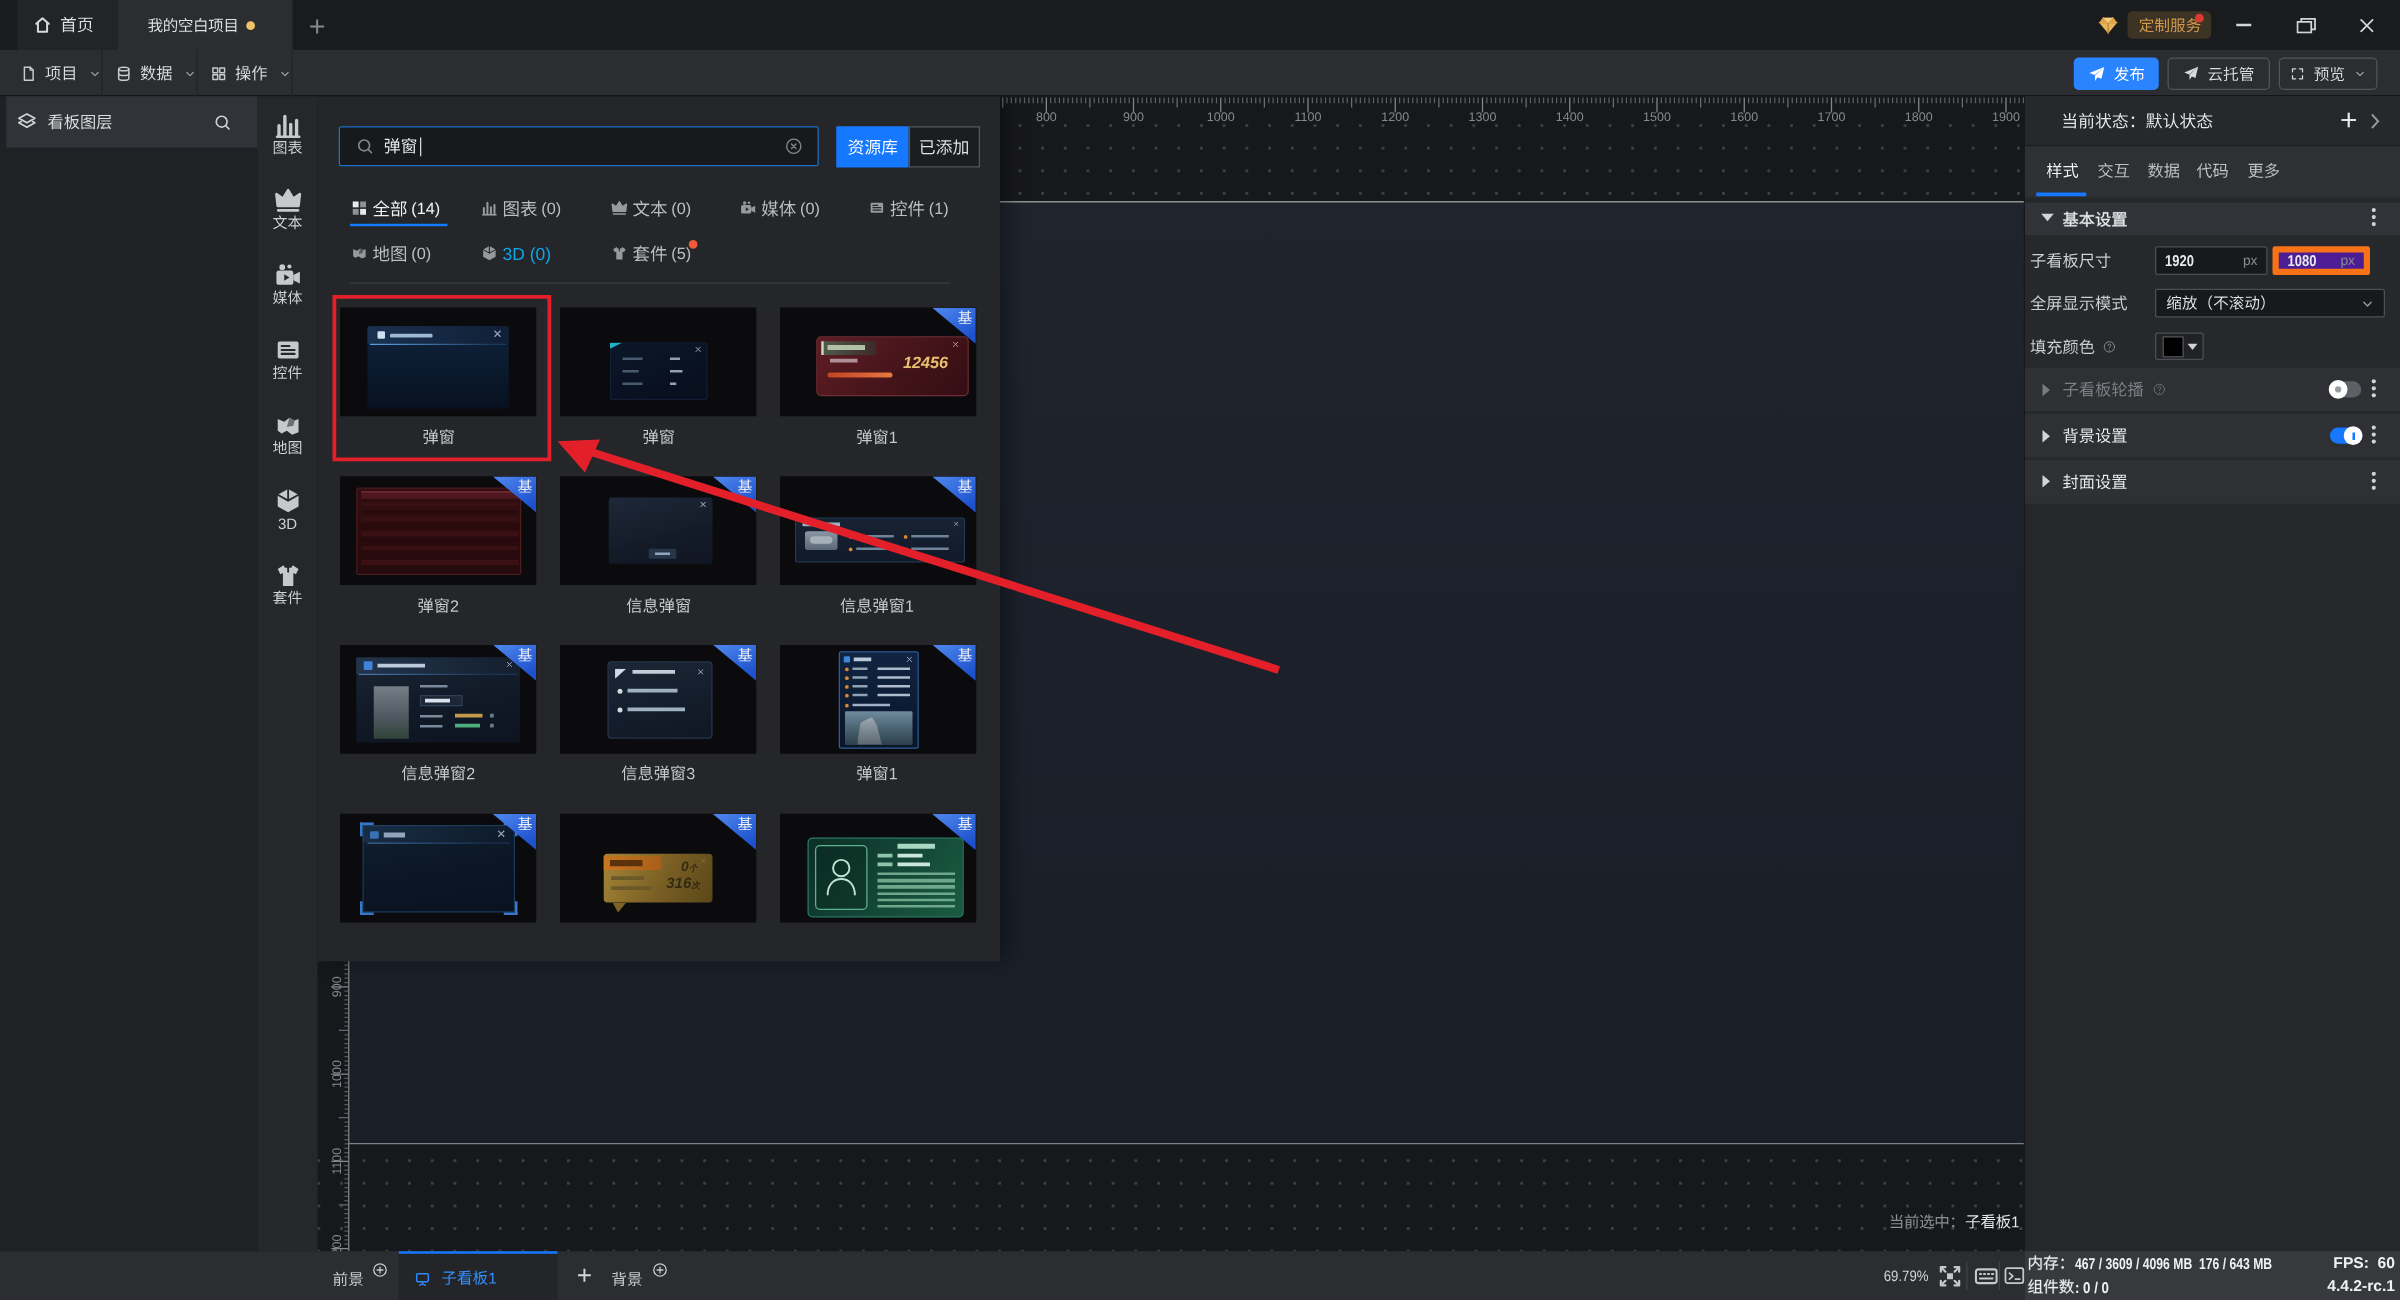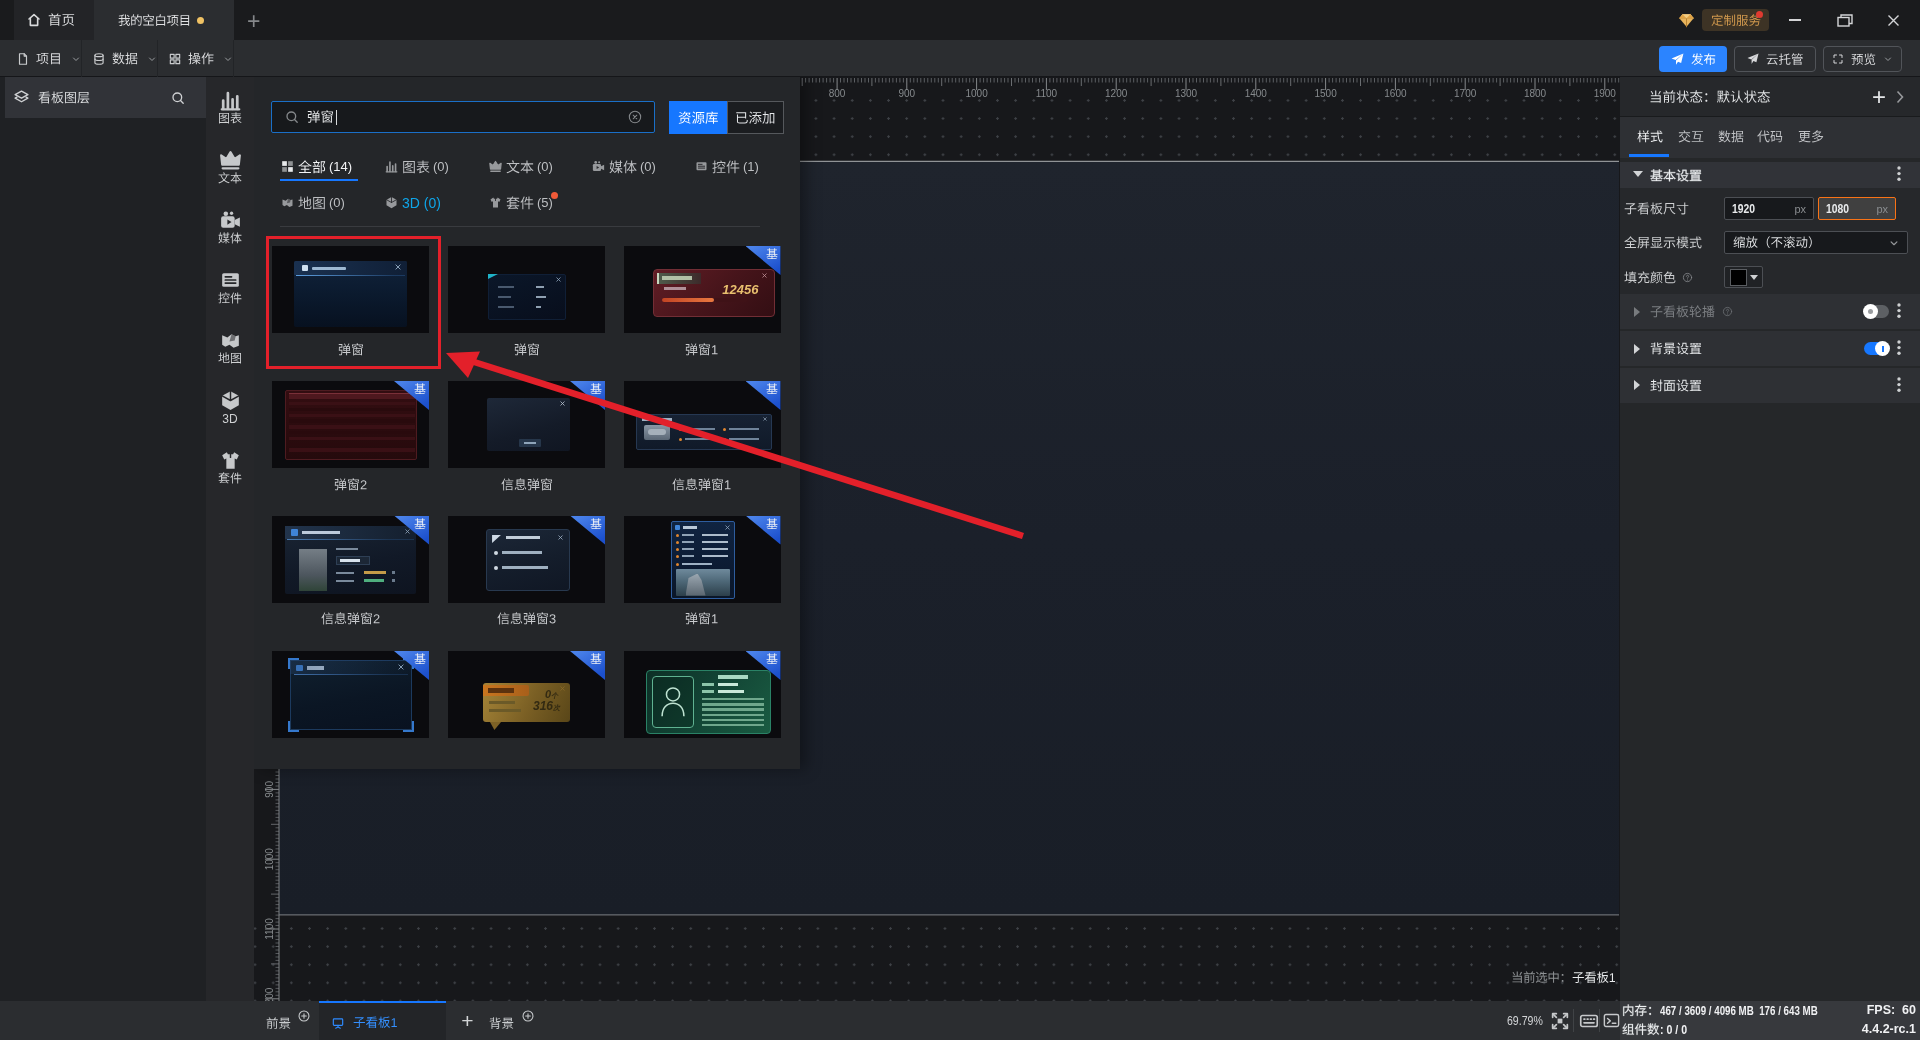--- a/index.html
+++ b/index.html
@@ -919,21 +919,21 @@
           <use href="#g72" x="3000"></use>
           <use href="#g73" x="4000"></use>
         </g>
       </svg>
     </div>
     <div class="a f" style="left:1724px;top:197px;width:90px;height:23px;background:#17191c;border:1px solid #4c4f54;border-radius:2px">
       <span style="margin-left:7px;font:bold 12.5px Liberation Sans;color:#e8eaec;display:inline-block;transform:scaleX(.83);transform-origin:left 50%">1920</span>
       <div style="flex:1"></div>
       <span style="margin-right:7px;font-size:11px;color:#8a8d90;font-family:Liberation Sans">px</span>
     </div>
-    <div class="a f" style="left:1818px;top:197px;width:78px;height:23px;background:#404040;border:1px solid #f97316;border-radius:2px">
+    <div class="a f" style="left:1818px;top:197px;width:78px;height:23px;background:#4c1d95;border:5px solid #f97316;border-radius:2px">
       <span style="margin-left:7px;font:bold 12.5px Liberation Sans;color:#e8eaec;display:inline-block;transform:scaleX(.83);transform-origin:left 50%">1080</span>
       <div style="flex:1"></div>
       <span style="margin-right:7px;font-size:11px;color:#8a8d90;font-family:Liberation Sans">px</span>
     </div>
     <div class="a f" style="left:1624px;top:231px;height:23px;">
       <svg class="t" style="width:78.0px;height:13.0px;" viewBox="0 -870 6000 1000">
         <g fill="#ced0d2">
           <use href="#g51" x="0"></use>
           <use href="#g74" x="1000"></use>
           <use href="#g75" x="2000"></use>

